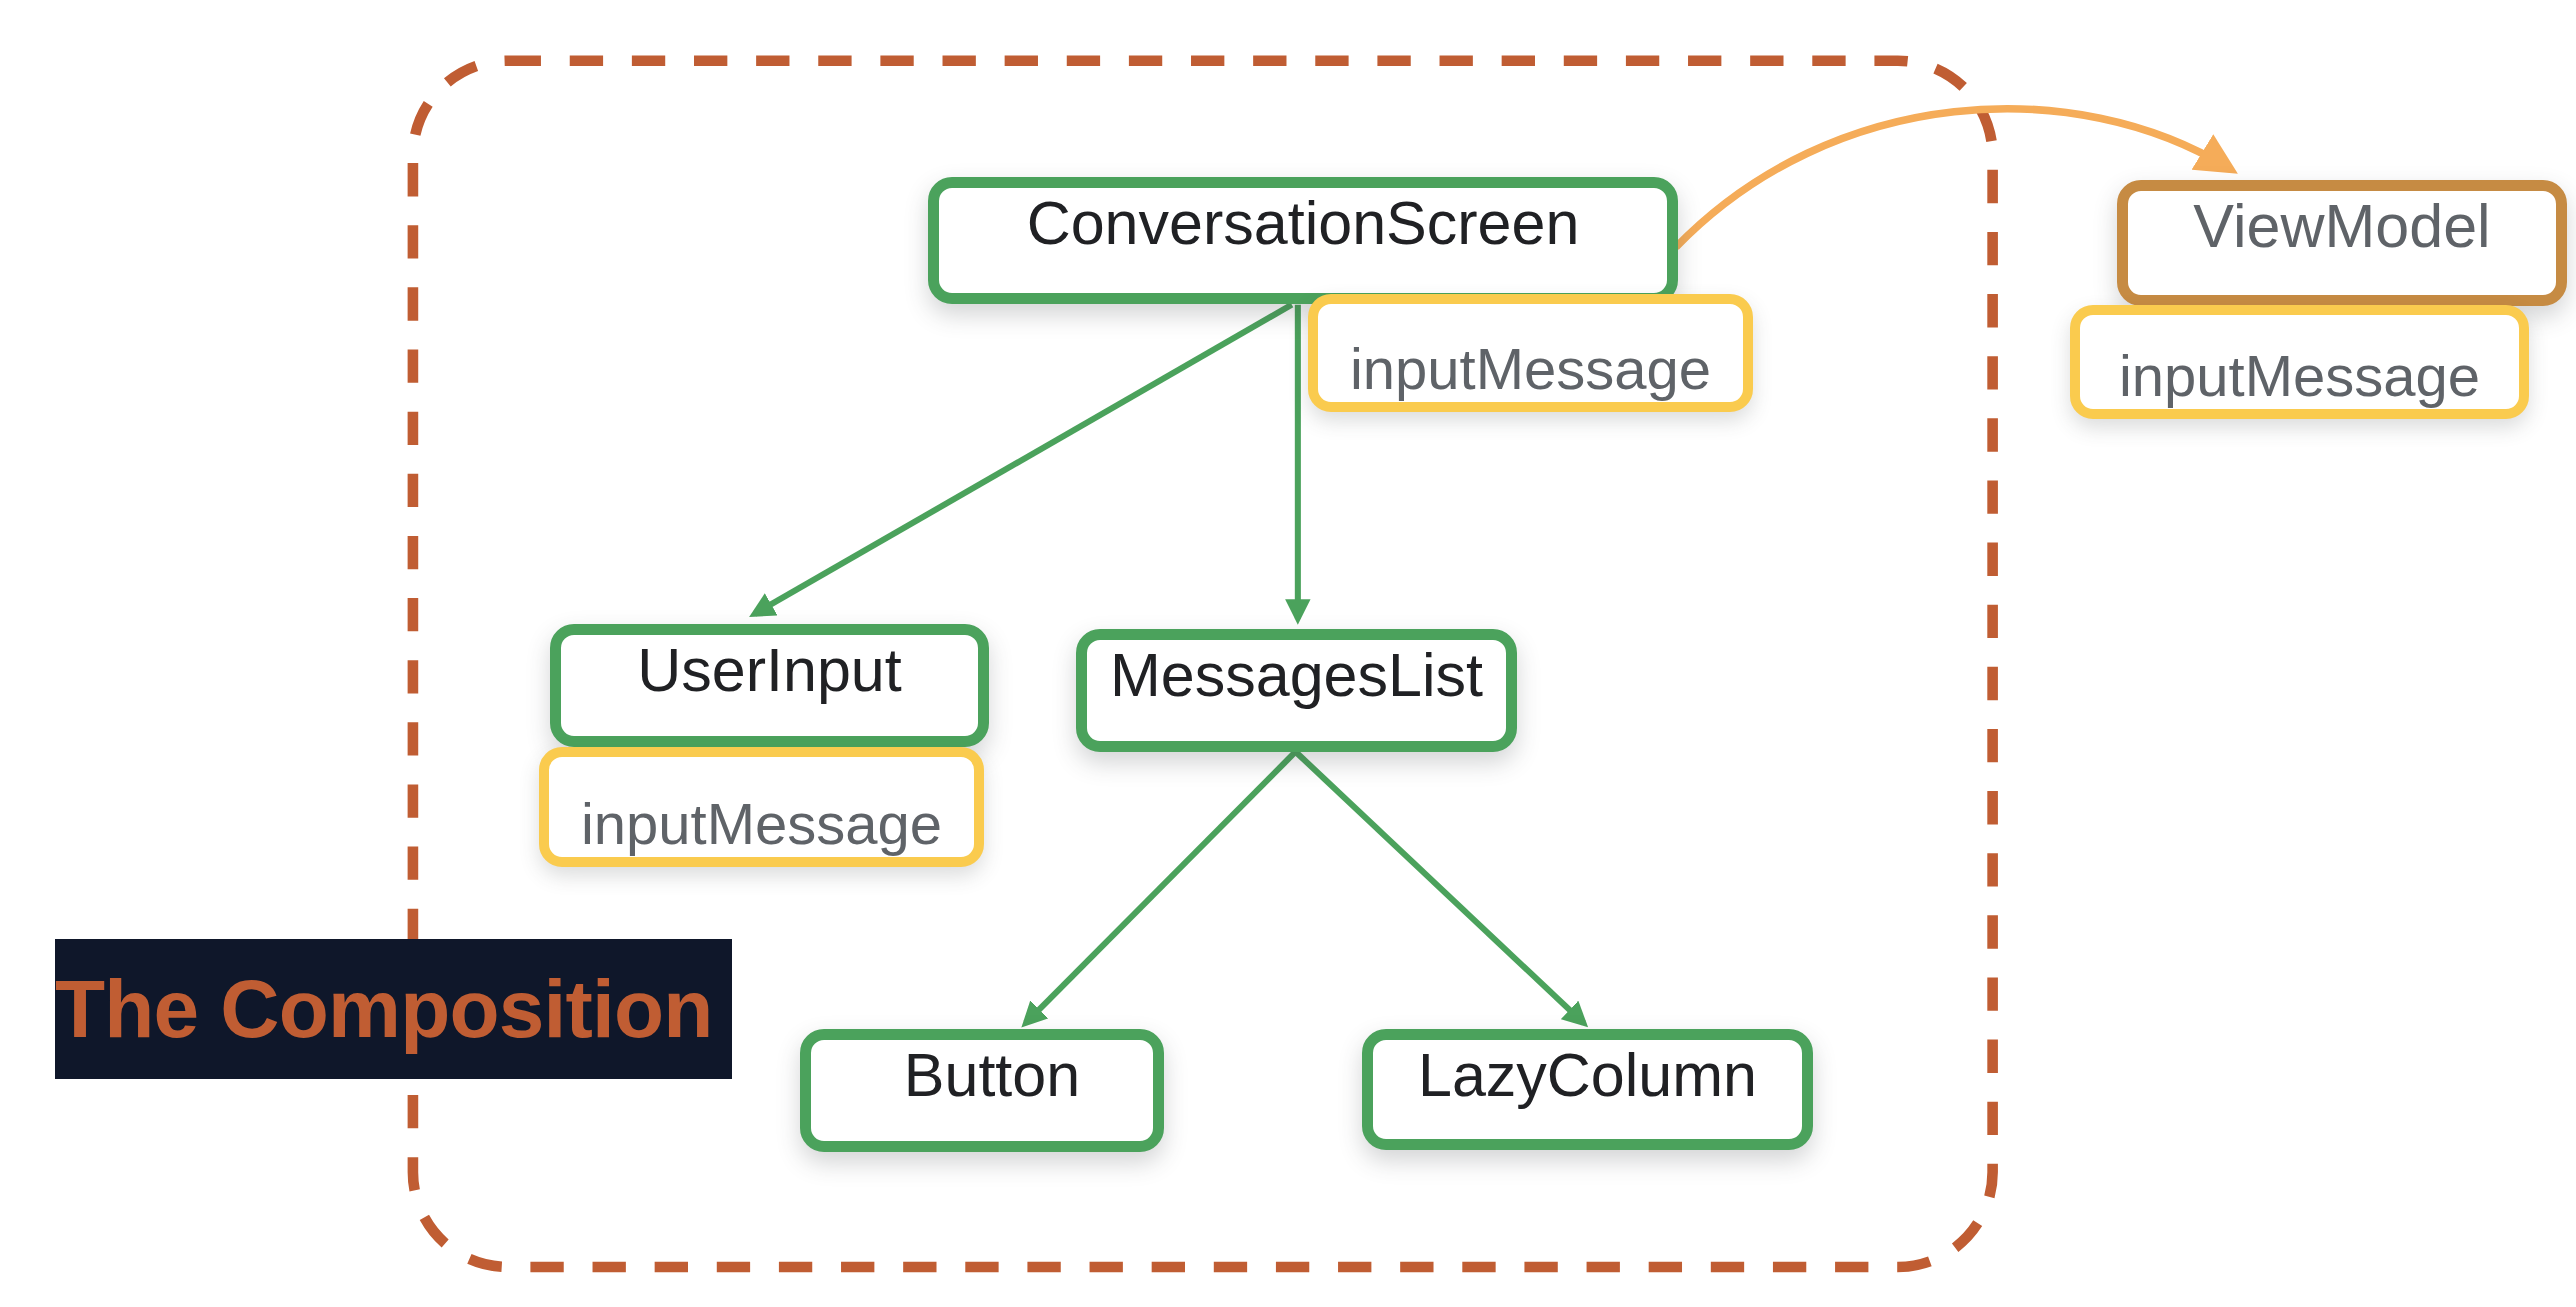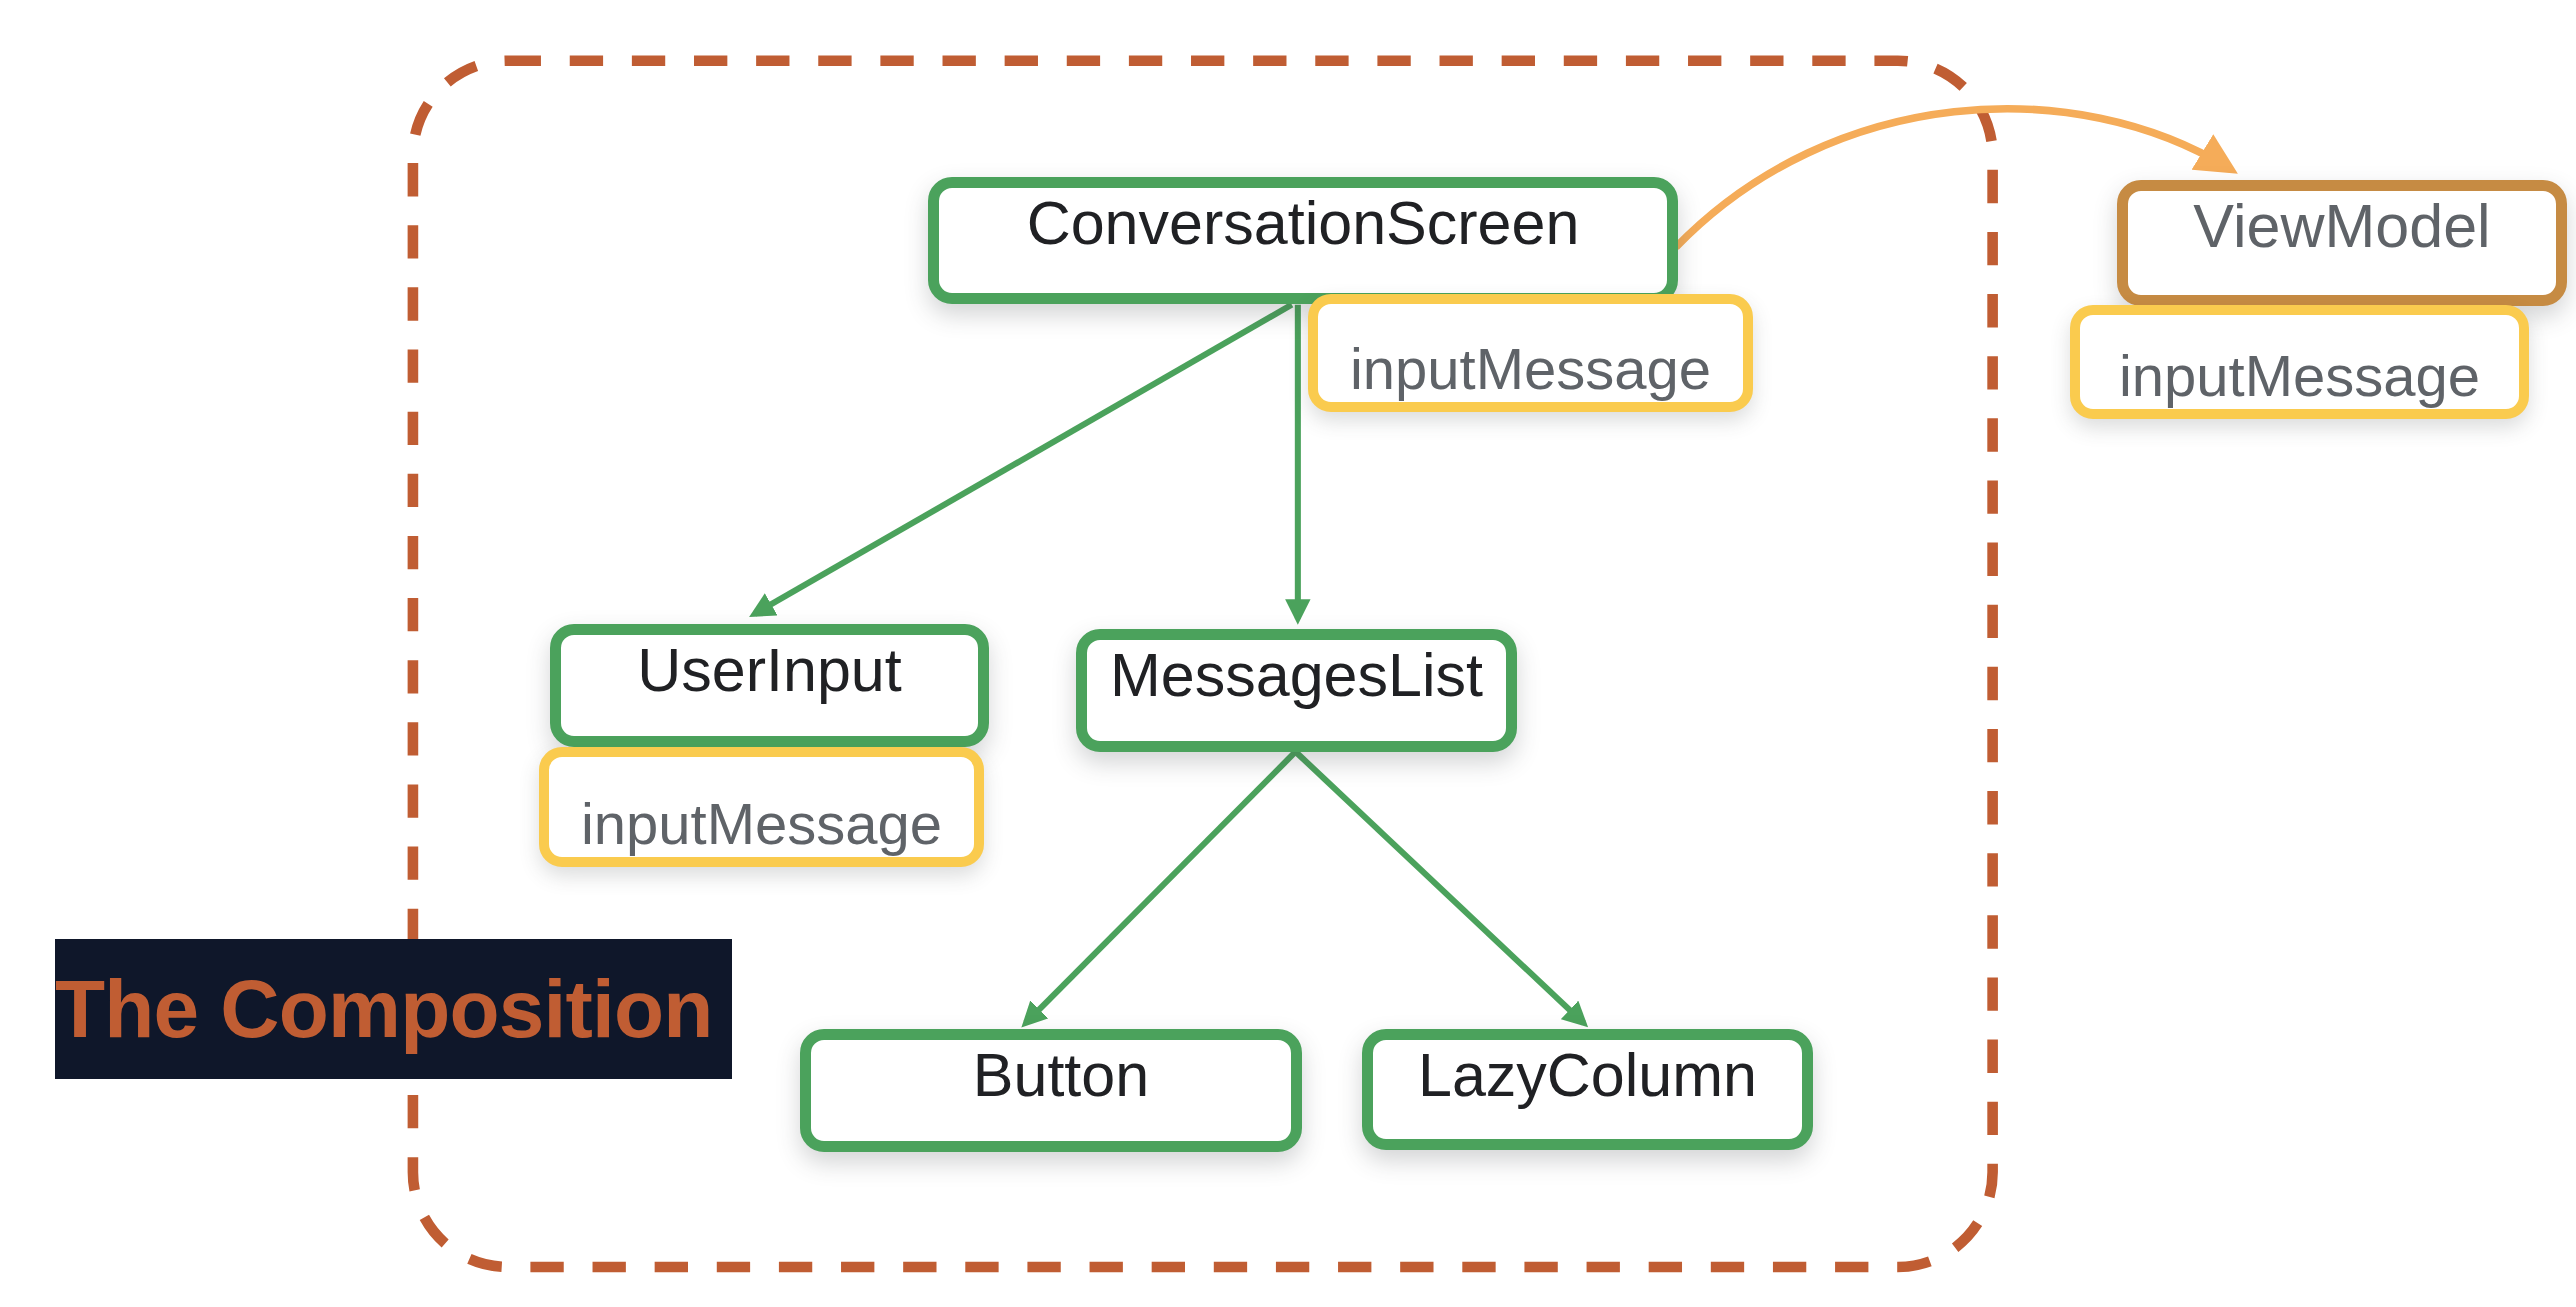--- a/index.html
+++ b/index.html
@@ -107,21 +107,21 @@
     <span>UserInput</span>
   </div>
   <div class="badge" style="left:539px; top:747px; width:445px; height:120px;">
     <span>inputMessage</span>
   </div>
 
   <div class="node" style="left:1076px; top:629px; width:441px; height:123px;">
     <span>MessagesList</span>
   </div>
 
-  <div class="node" style="left:800px; top:1029px; width:502px; height:123px;padding-left:20px;">
+  <div class="node" style="left:800px; top:1029px; width:364px; height:123px;padding-left:20px;">
     <span>Button</span>
   </div>
 
   <div class="node" style="left:1362px; top:1029px; width:451px; height:121px;">
     <span>LazyColumn</span>
   </div>
 
   <div class="title">The Composition</div>
 
 </div>

